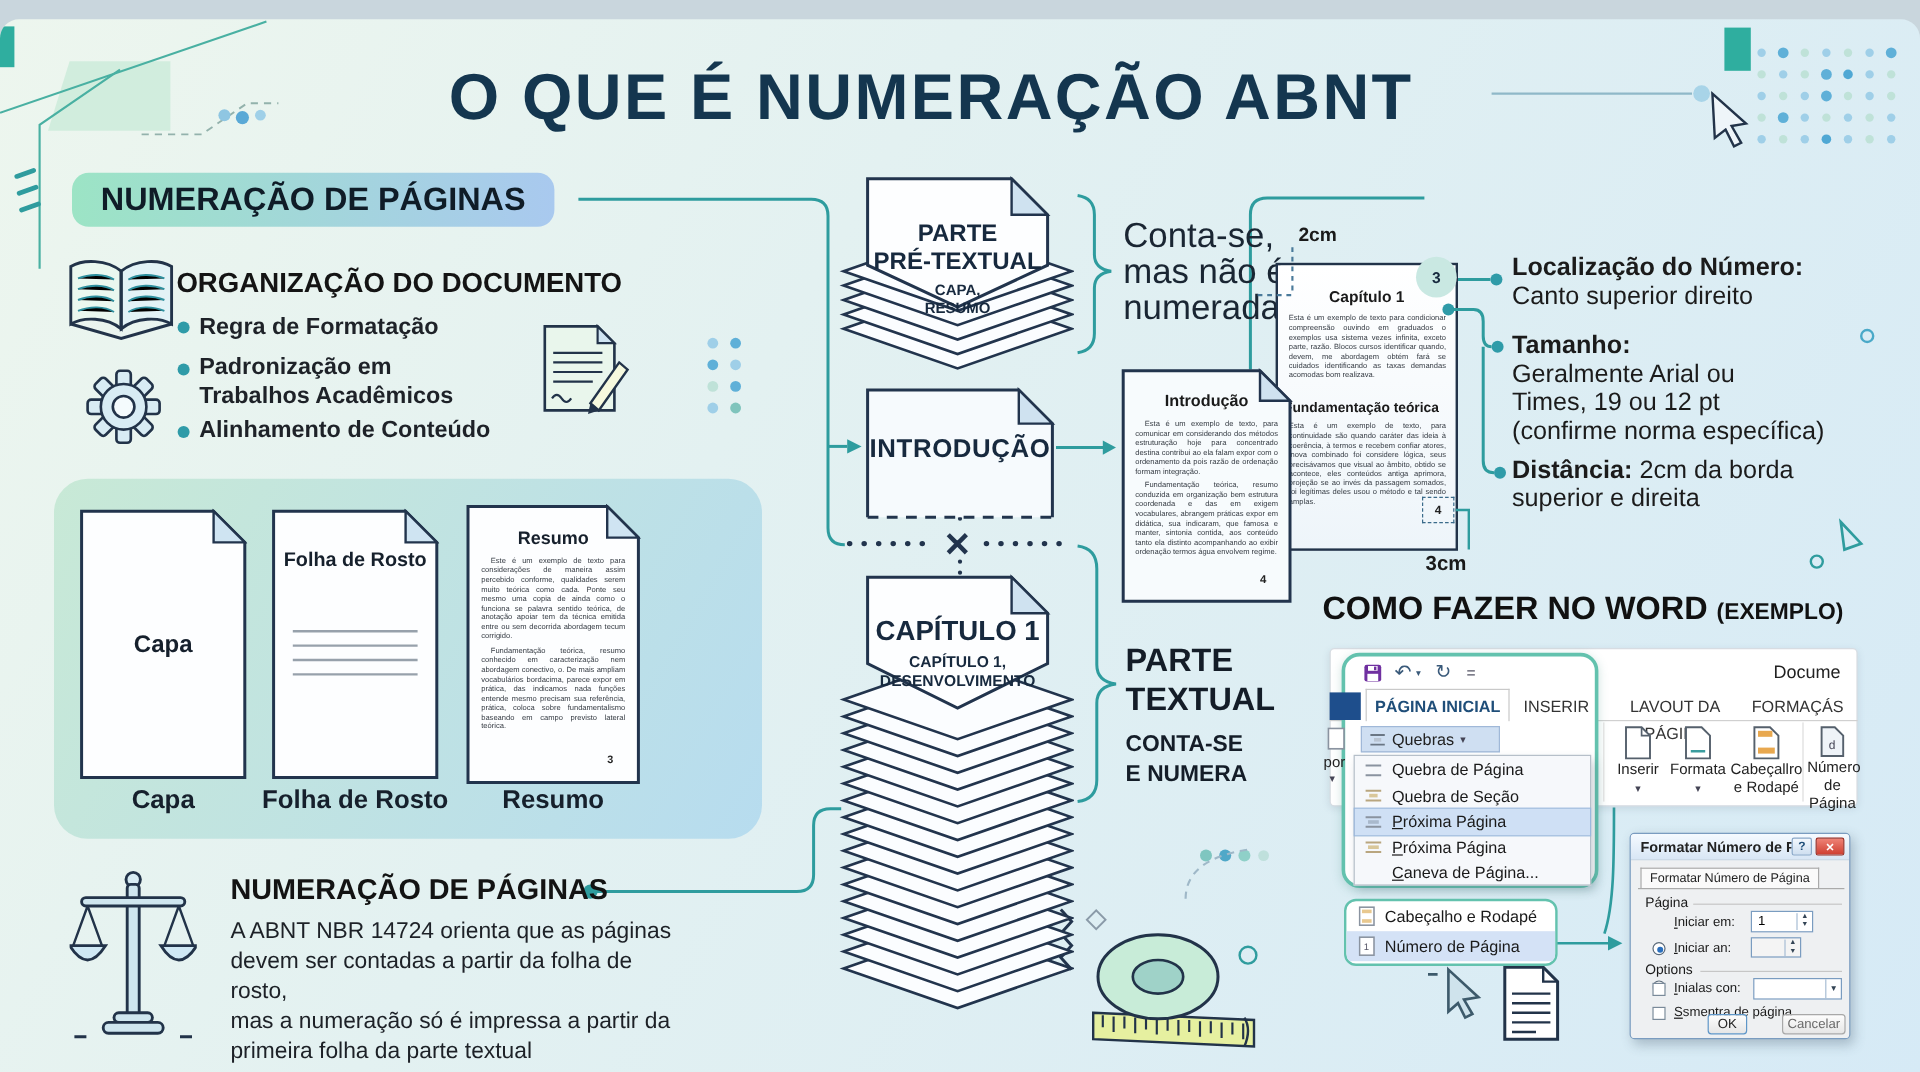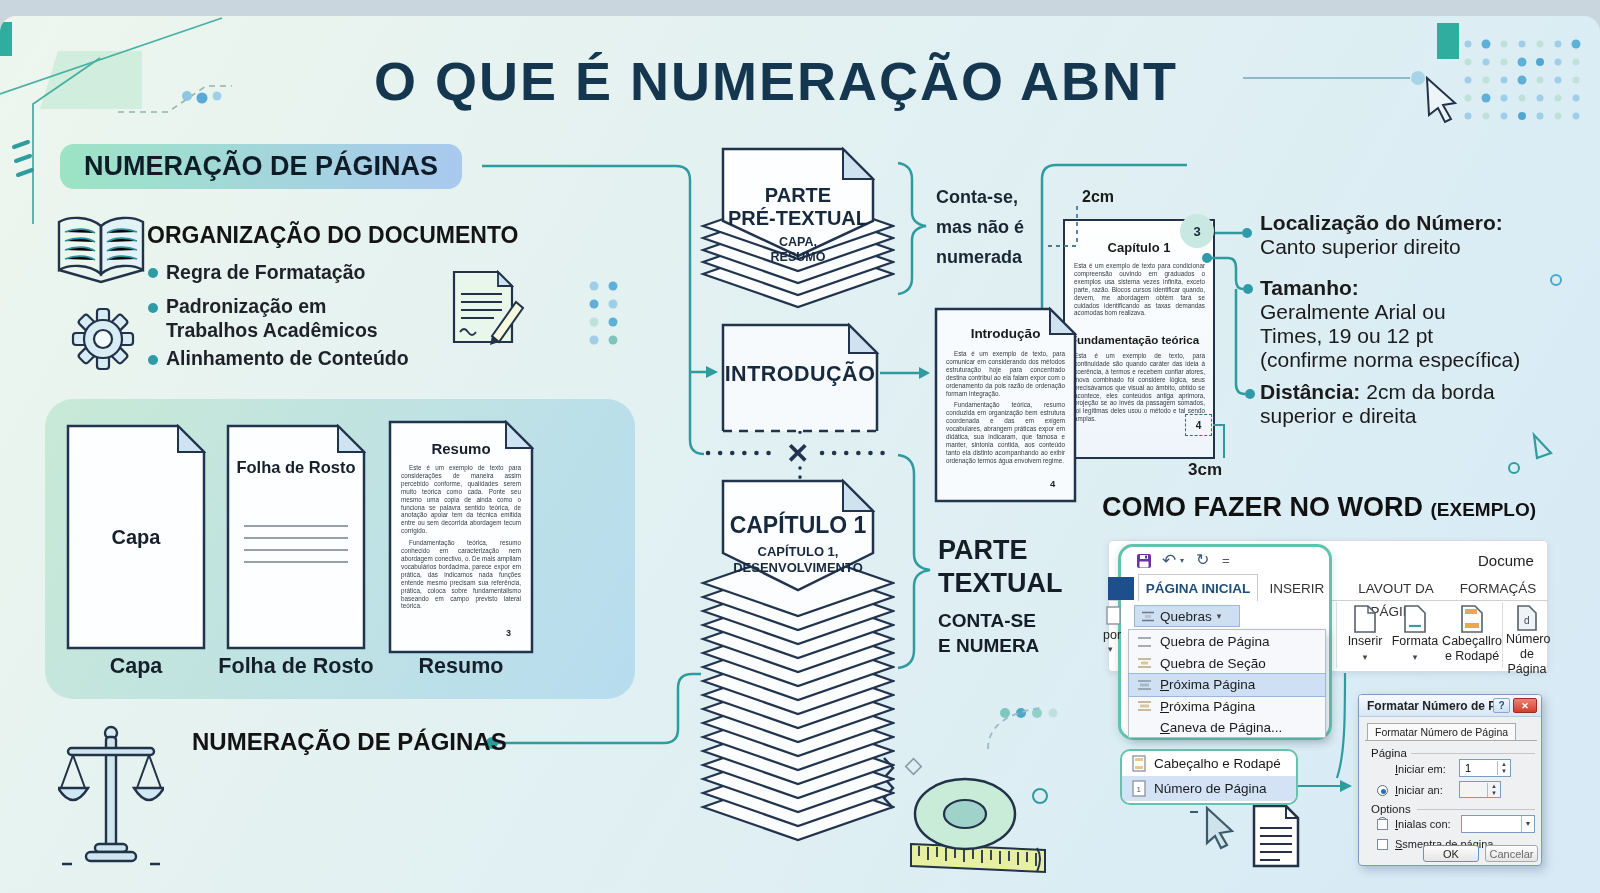--- a/index.html
+++ b/index.html
@@ -12,21 +12,21 @@
   .badge{font-size:27px;font-weight:800;color:#0f1c27;padding:7px 24px;border-radius:14px;
     background:linear-gradient(90deg,#9ce4c5,#a9c9ef);white-space:nowrap;}
   .h-org{font-size:23px;font-weight:800;color:#141414;}
   .bullet-txt{font-size:19.5px;font-weight:600;color:#1e2228;line-height:24px;}
   .b-dot{width:10px;height:10px;border-radius:50%;background:#2f9ba8;}
   .panel{background:linear-gradient(120deg,#c8e9d6,#b7dcef);border-radius:28px;}
   .doc-label{font-size:21.5px;font-weight:700;color:#16202c;text-align:center;}
   .tiny{font-size:6.3px;line-height:7.9px;text-align:justify;color:#343a42;}
   .tiny p{margin:0 0 4px 0;text-indent:8px;}
   .stack-txt{position:absolute;text-align:center;color:#17293e;}
-  .note-big{font-size:18px;font-weight:700;color:#1a2633;line-height:30px;}
+  .note-big{font-size:29px;font-weight:400;color:#1a2633;line-height:30px;}
   .note-head{font-size:27px;font-weight:800;color:#141d28;line-height:33px;}
   .note-sub{font-size:19px;font-weight:800;color:#141d28;line-height:25px;}
   .rb-line{font-size:21px;color:#1b1b1b;line-height:24px;}
   .rb-bold{font-weight:800;}
   .word-head{font-size:27px;font-weight:800;color:#111;}
   .word-head .suffix{font-size:19px;font-weight:700;}
   .ribbon{background:#fff;border:1px solid #d7dce2;box-shadow:0 2px 6px rgba(90,110,130,.15);}
   .tealbox{background:#fff;border:3px solid #63c2ae;border-radius:15px;box-shadow:0 2px 8px rgba(80,150,140,.25);}
   .wtab{font-size:13.5px;color:#333;text-align:center;}
   .wtab.active{color:#1f4e79;font-weight:600;background:#fff;border:1px solid #c9c9c9;border-bottom:none;}
@@ -267,20 +267,26 @@
     <rect x="10" y="24" width="86" height="7" rx="3.5" fill="#cfe6ef" stroke="#223349" stroke-width="2.4"></rect>
     <path d="M15,31 L3,64 M15,31 L27,64" stroke="#223349" stroke-width="2"></path>
     <path d="M0,64 Q15,88 30,64 Z" fill="#cfe8f4" stroke="#223349" stroke-width="2.4"></path>
     <path d="M91,31 L79,64 M91,31 L103,64" stroke="#223349" stroke-width="2"></path>
     <path d="M76,64 Q91,88 106,64 Z" fill="#cfe8f4" stroke="#223349" stroke-width="2.4"></path>
     <rect x="37" y="120" width="32" height="8" rx="4" fill="#cfe6ef" stroke="#223349" stroke-width="2.4"></rect>
     <rect x="28" y="128" width="50" height="9" rx="4.5" fill="#cfe6ef" stroke="#223349" stroke-width="2.4"></rect>
     <path d="M4,140 H14 M92,140 H102" stroke="#223349" stroke-width="2.4"></path>
   </svg>
   <div class="abs" style="left:192px;top:712px;font-size:24px;font-weight:800;color:#131313;z-index:3">NUMERAÇÃO DE PÁGINAS</div>
+  <div class="abs" style="left:192px;top:748px;width:380px;font-size:19px;line-height:25px;font-weight:500;color:#1d2127;z-index:3">
+    <span>A ABNT NBR 14724 orienta que as páginas</span><br>
+    <span>devem ser contadas a partir da folha de rosto,</span><br>
+    <span>mas a numeração só é impressa a partir da</span><br>
+    <span>primeira folha da parte textual</span>
+  </div>
 
   <svg class="abs" style="left:655px;top:128px;z-index:3" width="240" height="170" viewBox="0 0 240 170">
     <defs>
         <path id="ly1" d="M48,0 L143,-33 L238,0 L143,33 Z"></path>
       </defs>
     <g fill="#fbfdff" stroke="#22344d" stroke-width="2.2">
       <use href="#ly1" y="130"></use>
         <use href="#ly1" y="118"></use>
         <use href="#ly1" y="106"></use>
         <use href="#ly1" y="94"></use>
@@ -418,21 +424,21 @@
   <div class="abs" style="left:1180px;top:540px;font-size:8px;color:#3a5a7a;z-index:5">▾</div>
   <div class="abs" style="left:1196px;top:534px;font-size:16px;color:#3a5a7a;z-index:5">↻</div>
   <div class="abs" style="left:1222px;top:537px;font-size:13px;color:#556;z-index:5">=</div>
 
   <svg class="abs" style="left:1106px;top:590px;z-index:5" width="16" height="20" viewBox="0 0 16 20">
     <rect x="1" y="1" width="13" height="17" fill="#fff" stroke="#8a93a0" stroke-width="1.4"></rect>
   </svg>
   <div class="abs" style="left:1103px;top:612px;font-size:12.5px;color:#222;z-index:5">por</div>
   <div class="abs" style="left:1108px;top:628px;font-size:9px;color:#445;z-index:5">▾</div>
 
-  <div class="abs qbtn" style="left:1134px;top:589px;width:106px;height:22px;z-index:5">
+  <div class="abs qbtn" style="left:1134px;top:589px;width:116px;height:22px;z-index:5">
     <svg class="micon" width="14" height="11" viewBox="0 0 14 11">
         <path d="M1,1.5 H13 M1,9.5 H13" stroke="#6a7684" stroke-width="1.6"></path>
         <rect x="4" y="4" width="6" height="3" fill="#b9c4d2"></rect>
       </svg>
     <span>Quebras</span>
     <span style="font-size:9px;color:#445">▾</span>
   </div>
 
   <div class="abs dropdown" style="left:1128px;top:613px;width:198px;height:109px;z-index:6;padding-top:1px">
     <div class="mitem">
@@ -544,21 +550,21 @@
     </div>
     <div class="abs grp" style="left:12px;top:108px">Options</div>
     <div class="abs grpline" style="left:58px;top:114px;width:118px"></div>
     <div class="abs chkbx" style="left:18px;top:124px"></div>
     <div class="abs dlg-lbl" style="left:36px;top:123px"><u>I</u><span>nialas con:</span></div>
     <div class="abs spin" style="left:102px;top:120px;width:74px;height:18px">
       <span class="arrs" style="font-size:8px;line-height:16px"><span>▾</span></span>
     </div>
     <div class="abs chkbx" style="left:18px;top:144px"></div>
     <div class="abs dlg-lbl" style="left:36px;top:143px"><u>S</u><span>smentra de página</span></div>
-    <div class="abs dbtn" style="left:64px;top:150px;width:56px;height:17px">OK</div>
+    <div class="abs dbtn" style="left:64px;top:150px;width:33px;height:17px">OK</div>
     <div class="abs dbtn gray" style="left:126px;top:150px;width:53px;height:17px">Cancelar</div>
   </div>
 
   <svg class="abs" style="left:903px;top:752px;z-index:3" width="152" height="112" viewBox="0 0 152 112">
     <polygon points="8,76 142,82 142,104 8,98" fill="#e6f0a0" stroke="#223349" stroke-width="2"></polygon>
     <path d="M16,78 V88 M25,79 V92 M34,79 V89 M43,80 V93 M52,80 V90 M61,81 V94 M70,81 V91 M79,82 V95 M88,82 V92 M97,83 V96 M106,83 V93 M115,84 V97 M124,84 V94 M133,85 V98" stroke="#223349" stroke-width="1.8"></path>
     <path d="M134,80 q6,10 0,24" fill="none" stroke="#223349" stroke-width="2"></path>
     <ellipse cx="62" cy="46" rx="50" ry="35" fill="#c8ecd8" stroke="#223349" stroke-width="2.5"></ellipse>
     <ellipse cx="62" cy="46" rx="21" ry="14" fill="#9fd2c8" stroke="#223349" stroke-width="2.2"></ellipse>
   </svg>

